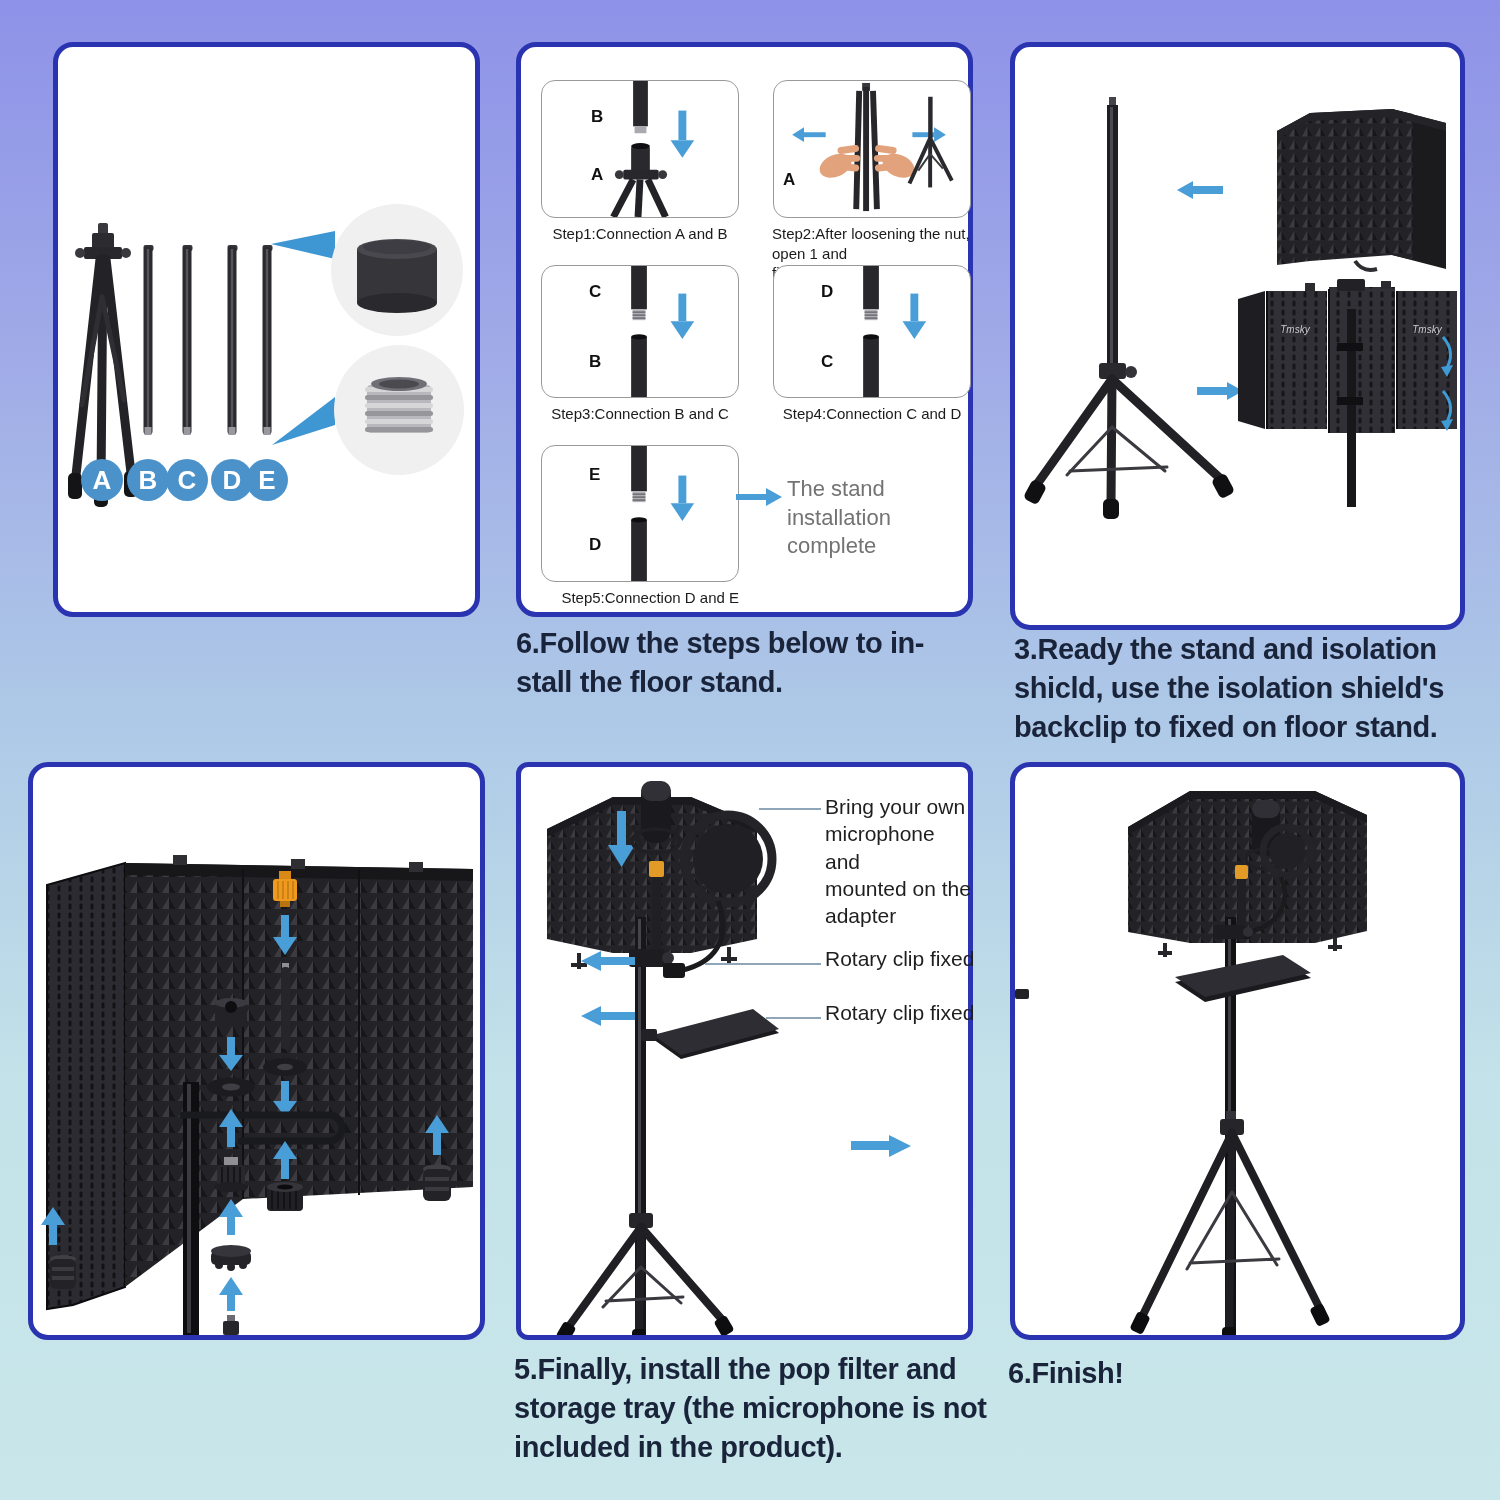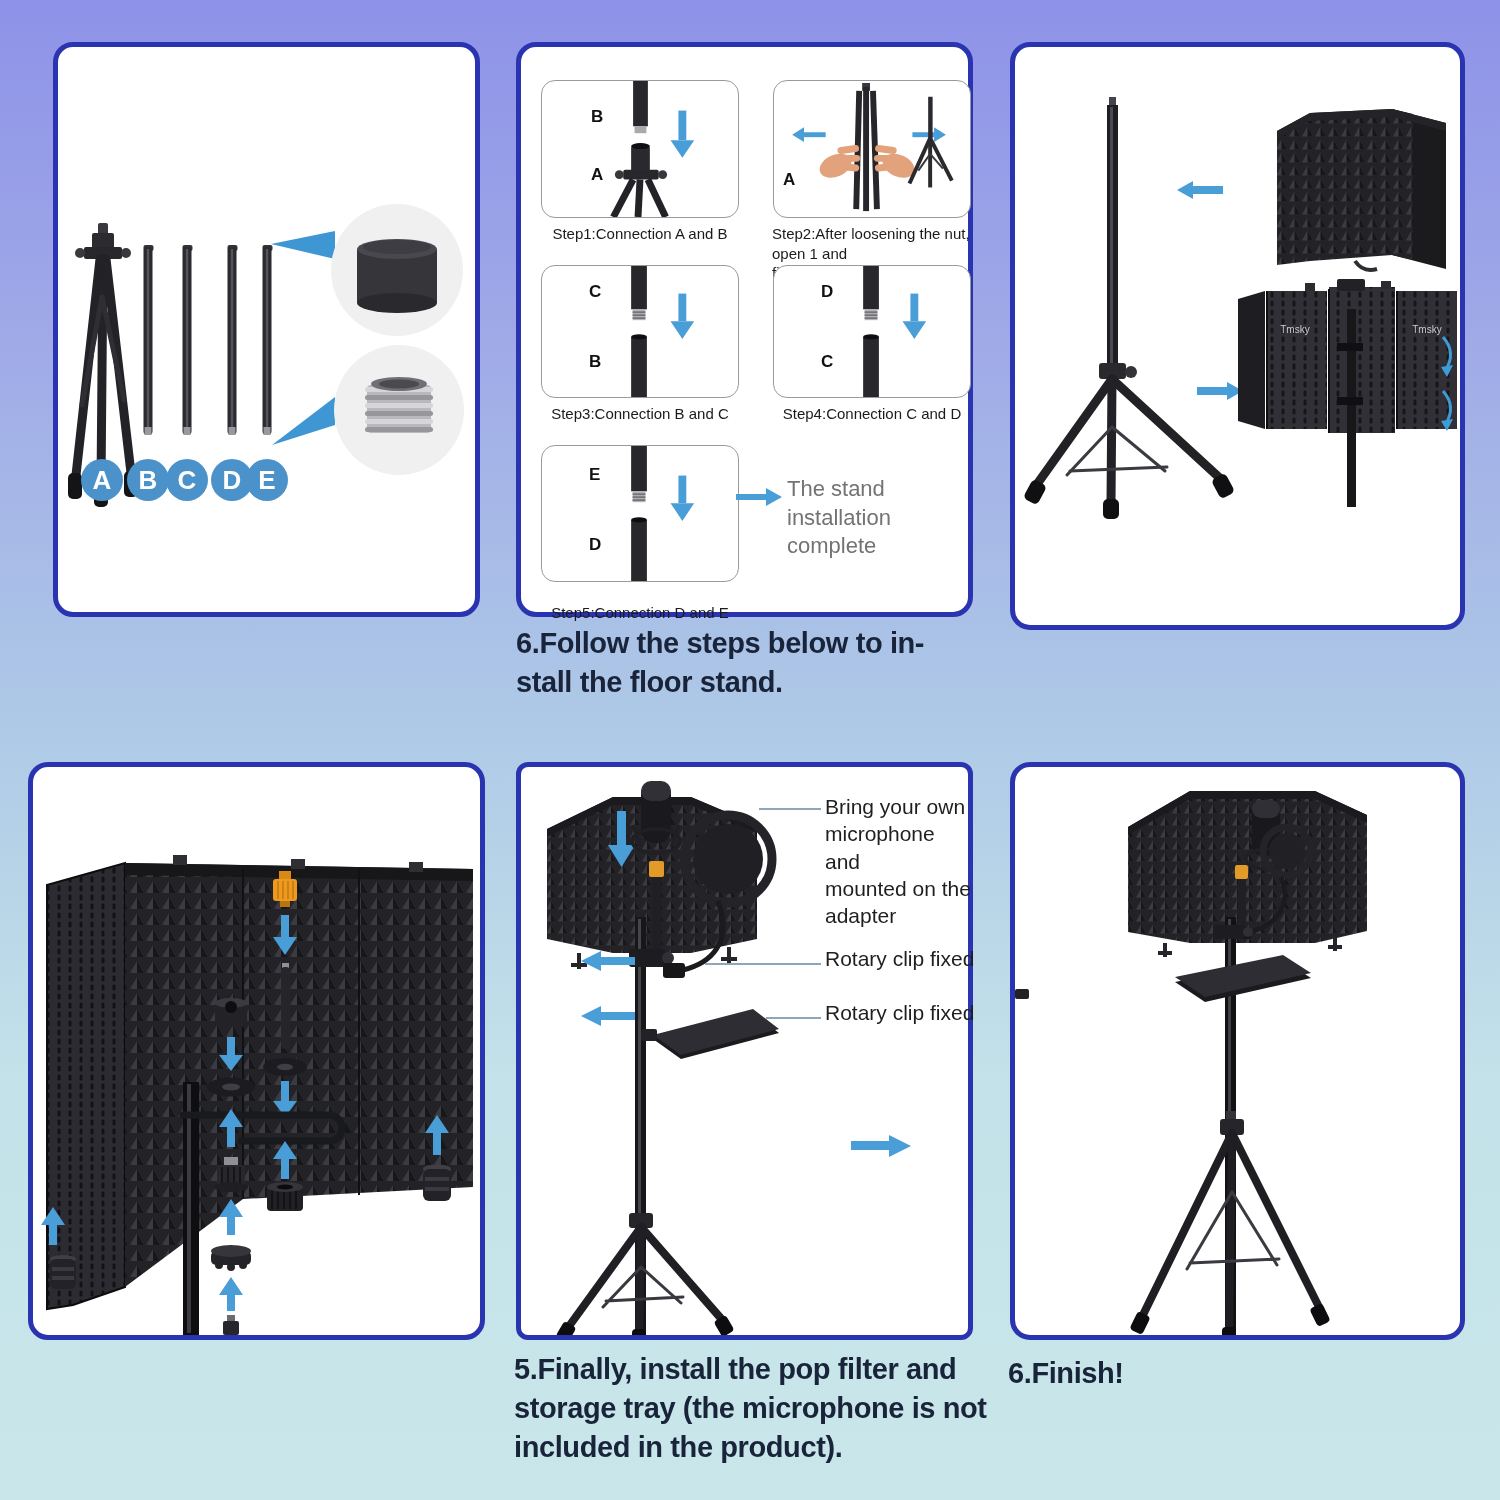--- a/index.html
+++ b/index.html
@@ -2,21 +2,21 @@
 <html><head>
 <meta charset="utf-8">
 <style>
   html,body{margin:0;padding:0;}
   body{width:1500px;height:1500px;font-family:"Liberation Sans",sans-serif;}
   .stage{position:relative;width:1500px;height:1500px;overflow:hidden;
     background:linear-gradient(180deg,#8e92e8 0%,#9fa9e7 22%,#aec9e7 48%,#c3e2e9 72%,#c9e7ea 100%);}
   .panel{position:absolute;background:#ffffff;border:5px solid #2b34b0;border-radius:20px;box-sizing:border-box;}
   #p1{left:53px;top:42px;width:427px;height:575px;}
   #p2{left:516px;top:42px;width:457px;height:575px;}
-  #p3{left:1010px;top:42px;width:455px;height:588px;}
+  #p3{left:1010px;top:42px;width:455px;height:588px;font-style:italic;}
   #p4{left:28px;top:762px;width:457px;height:578px;}
   #p5{left:516px;top:762px;width:457px;height:578px;border-radius:12px;}
   #p6{left:1010px;top:762px;width:455px;height:578px;}
   .fill-svg{position:absolute;left:0;top:0;width:100%;height:100%;}
   .caption{position:absolute;font-weight:700;font-size:29px;line-height:1.35;color:#19233a;
     letter-spacing:-0.4px;white-space:pre-line;}
   #c1{left:18px;top:624px;width:495px;}
   #c2{left:516px;top:624px;width:485px;}
   #c3{left:1014px;top:630px;width:475px;}
   #c4{left:18px;top:1350px;width:500px;}
@@ -26,21 +26,21 @@
   #b1{left:20px;top:33px;width:198px;height:138px;}
   #b2{left:252px;top:33px;width:198px;height:138px;}
   #b3{left:20px;top:218px;width:198px;height:133px;}
   #b4{left:252px;top:218px;width:198px;height:133px;}
   #b5{left:20px;top:398px;width:198px;height:137px;}
   .substep-caption{position:absolute;font-size:15px;line-height:1.3;color:#1b1b1b;white-space:pre-line;}
   #sc1{left:20px;top:177px;width:198px;text-align:center;}
   #sc2{left:251px;top:177px;width:212px;}
   #sc3{left:20px;top:357px;width:198px;text-align:center;}
   #sc4{left:252px;top:357px;width:198px;text-align:center;}
-  #sc5{left:20px;top:541px;width:198px;text-align:center;margin-top:15px;}
+  #sc5{left:20px;top:541px;width:198px;text-align:right;}
   .letter{position:absolute;font-weight:700;font-size:17px;color:#111;}
   .note-text{position:absolute;font-size:22px;line-height:1.3;color:#737373;white-space:pre-line;}
   .annotation{position:absolute;font-size:21px;line-height:1.3;color:#1f1f1f;white-space:pre-line;}
 </style>
 </head>
 <body>
 
 <div class="stage">
 
   <div class="panel" id="p1">
@@ -583,18 +583,21 @@
         <path d="M217 425 L172 502 M217 425 L262 498 M175 496 L264 492" stroke="#3a3a40" stroke-width="3" fill="none"></path>
         <rect x="118" y="546" width="14" height="20" rx="4" fill="#0d0d0f" transform="rotate(26 125 556)"></rect>
         <rect x="207" y="560" width="14" height="16" rx="4" fill="#0d0d0f"></rect>
         <rect x="298" y="538" width="14" height="20" rx="4" fill="#0d0d0f" transform="rotate(-26 305 548)"></rect>
       </g>
     </svg>
   </div>
 
   <div class="caption" id="c2">6.Follow the steps below to in-
 stall the floor stand.</div>
+  <div class="caption" id="c3">3.Ready the stand and isolation
+shicld, use the isolation shield's
+backclip to fixed on floor stand.</div>
   <div class="caption" id="c5">5.Finally, install the pop filter and
 storage tray (the microphone is not
 included in the product).</div>
   <div class="caption" id="c6">6.Finish!</div>
 
 </div>
 
 </body></html>

